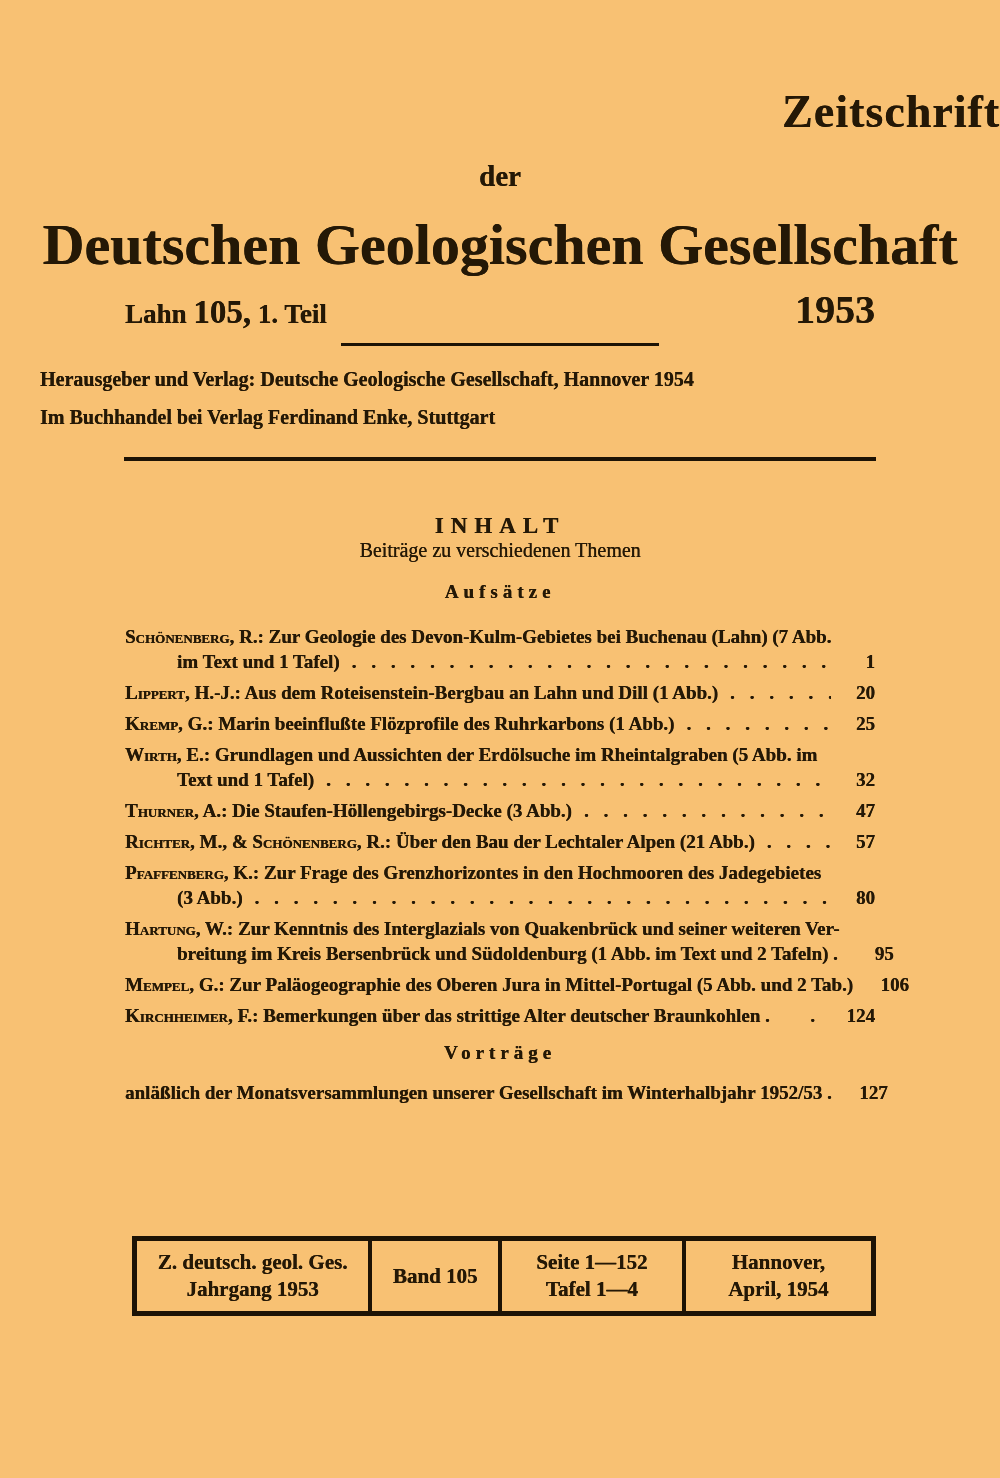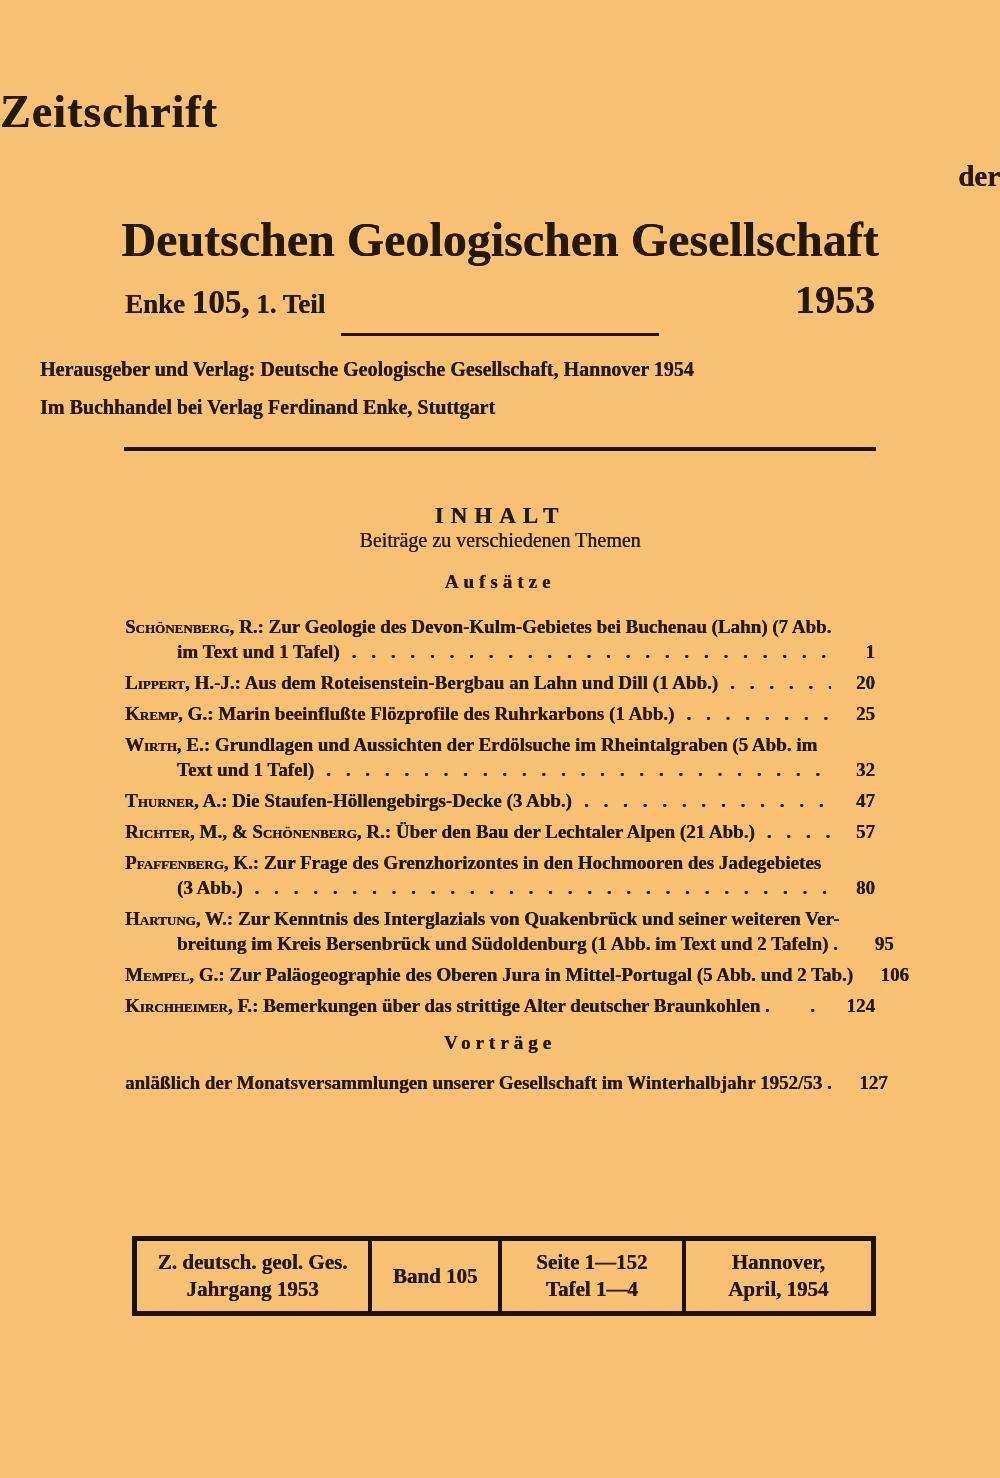--- a/index.html
+++ b/index.html
@@ -8,23 +8,23 @@
     width:1000px;height:1478px;
     background:#f8c173;
     color:#241806;
     font-family:"Liberation Serif","DejaVu Serif",serif;
     position:relative;
     overflow:hidden;
     text-shadow:0.3px 0 0 currentColor;
   }
   .page{width:1000px;height:1478px;position:relative;}
 
-  .t1{padding-top:88px;text-align:left;font-size:46px;font-weight:bold;letter-spacing:1px;line-height:1.05;}
-  .t2{margin-top:24px;text-align:right;font-size:29px;font-weight:bold;}
-  .t3{margin-top:22px;text-align:center;font-size:48px;font-weight:bold;line-height:1.05;}
+  .t1{padding-top:88px;text-align:right;font-size:46px;font-weight:bold;letter-spacing:1px;line-height:1.05;}
+  .t2{margin-top:24px;text-align:center;font-size:29px;font-weight:bold;}
+  .t3{margin-top:22px;text-align:center;font-size:58px;font-weight:bold;line-height:1.05;}
 
   .band-row{display:flex;justify-content:space-between;align-items:baseline;margin:10px 125px 0;}
   .band-left{font-size:27px;font-weight:bold;}
   .band-num{font-size:33px;}
   .year{font-size:40px;font-weight:bold;}
 
   .short-rule{height:3px;background:#1d1305;width:318px;margin:10px auto 0;}
   .pub{margin-top:22px;text-align:left;font-size:20px;font-weight:bold;padding-left:40px;}
   .pub + .pub{margin-top:15px;}
   .long-rule{height:4px;background:#1d1305;margin:28px 124px 0;}
@@ -68,21 +68,21 @@
 <body>
 
 <div class="page">
 
   <div class="t1">Zeitschrift</div>
   <div class="t2">der</div>
   <div class="t3">Deutschen Geologischen Gesellschaft</div>
 
   <div class="band-row">
     <div class="band-left">
-      <span>Enke</span>
+      <span>Lahn</span>
       <span class="band-num">105,</span>
       <span>1. Teil</span>
     </div>
     <div class="year">1953</div>
   </div>
 
   <div class="short-rule"></div>
 
   <div class="pub">Herausgeber und Verlag: Deutsche Geologische Gesellschaft, Hannover 1954</div>
   <div class="pub">Im Buchhandel bei Verlag Ferdinand Enke, Stuttgart</div>

